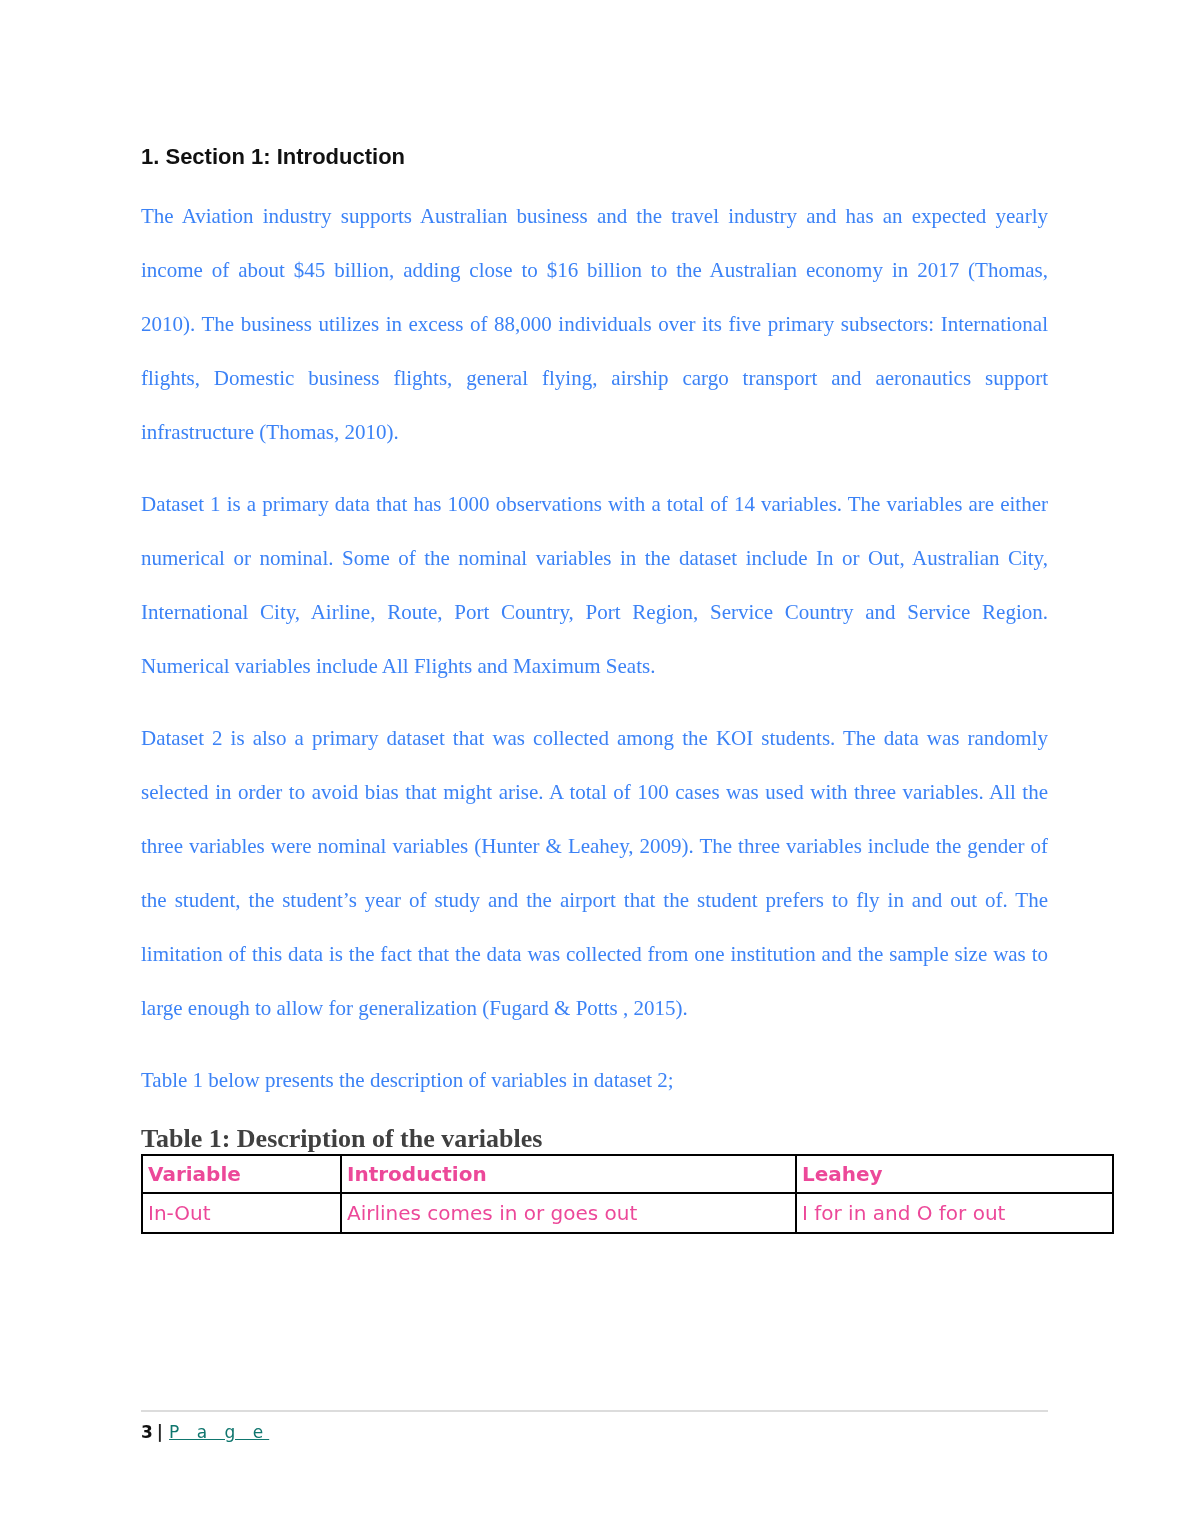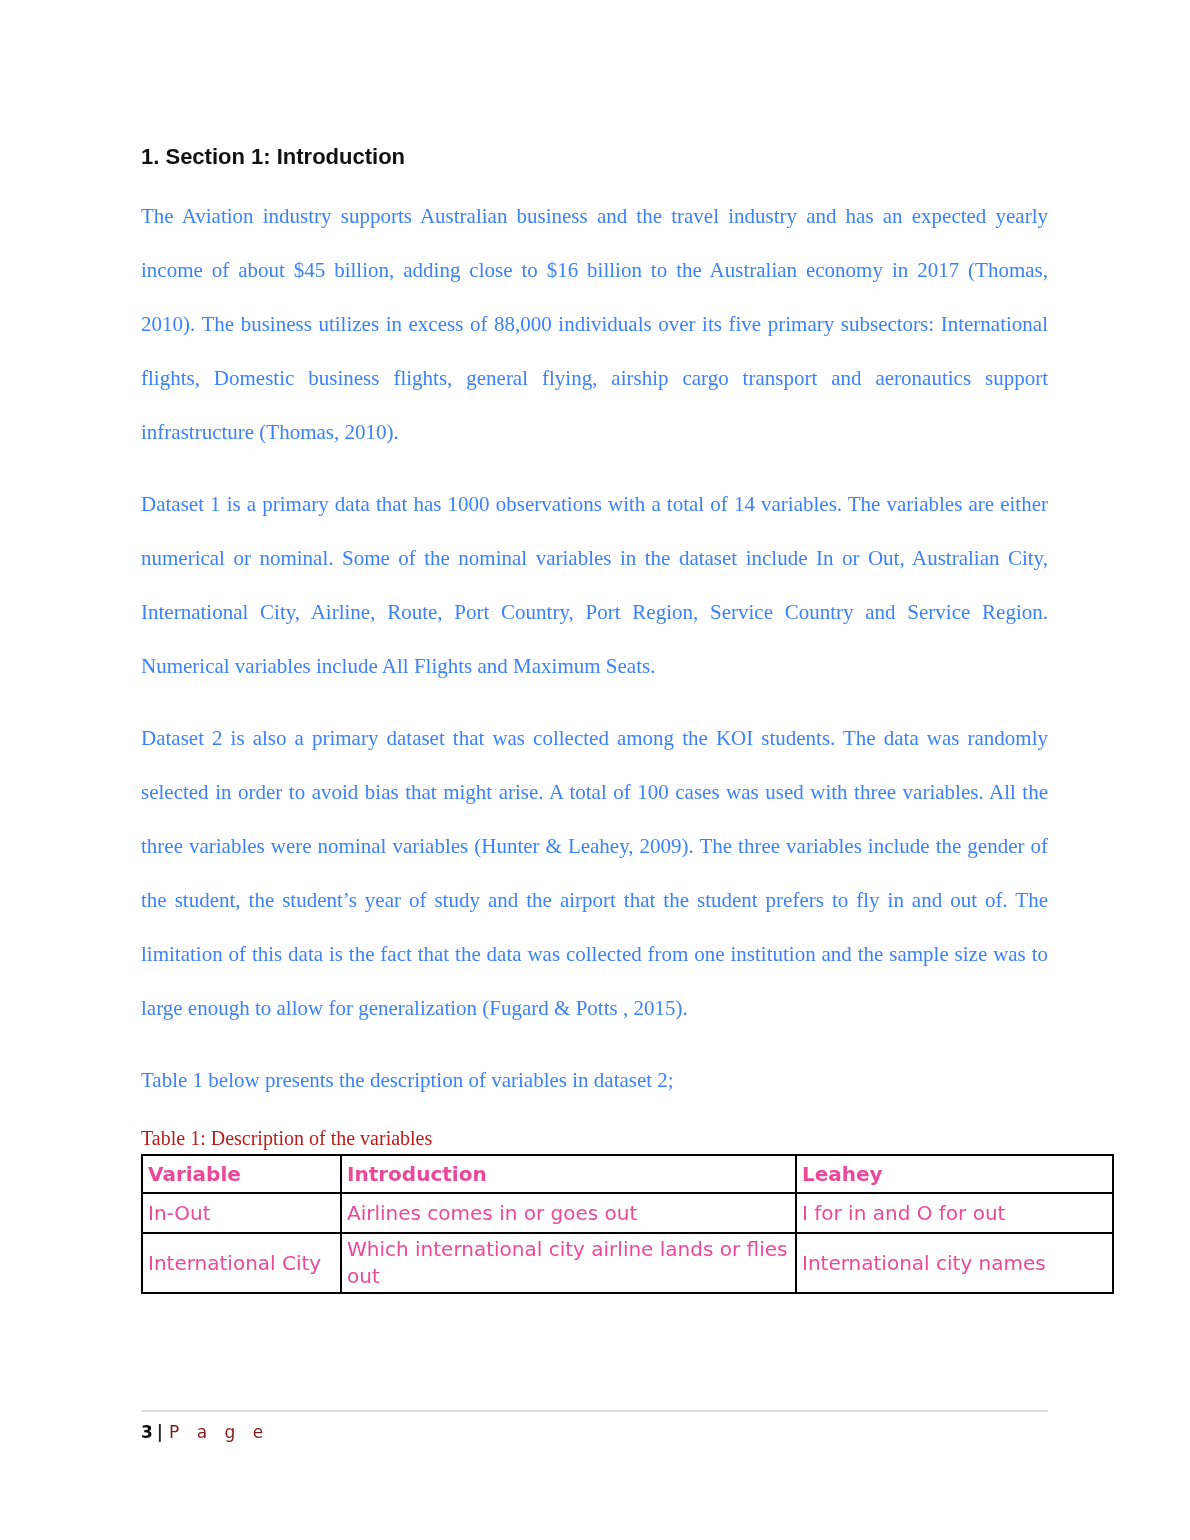--- a/index.html
+++ b/index.html
@@ -32,24 +32,24 @@
   .doc-para {
     font-family: "Liberation Serif", serif;
     font-size: 21px;
     line-height: 54px;
     text-align: justify;
     color: #3b82f6;
     margin: 0 0 18px 0;
   }
   .table-caption {
     font-family: "Liberation Serif", serif;
-    font-size: 20px;
+    font-size: 26px;
     line-height: 27px;
-    font-weight: normal;
-    color: #b91c1c;
+    font-weight: bold;
+    color: #404040;
     margin: 6px 0 2px 0;
   }
   table.doc-table {
     border-collapse: collapse;
     width: 971px;
     table-layout: fixed;
     font-family: "DejaVu Sans", sans-serif;
     font-size: 20px;
     color: #ec4899;
   }
@@ -92,22 +92,23 @@
   .footer .page-num {
     font-weight: bold;
     color: #111111;
   }
   .footer .sep {
     font-weight: bold;
     color: #222222;
     margin: 0 6px 0 4px;
   }
   .footer .page-word {
-    color: #7f1d1d;
+    color: #0f766e;
     letter-spacing: 6px;
+    text-decoration: underline;
   }
 </style>
 </head>
 <body>
 
 <div class="page">
   <div class="content">
 
     <div class="doc-heading">1. Section 1: Introduction</div>
 
@@ -130,25 +131,20 @@
           <th>Introduction</th>
           <th>Leahey</th>
         </tr>
       </thead>
       <tbody>
         <tr>
           <td class="single">In-Out</td>
           <td class="single">Airlines comes in or goes out</td>
           <td class="single">I for in and O for out</td>
         </tr>
-        <tr>
-          <td>International City</td>
-          <td>Which international city airline lands or flies out</td>
-          <td>International city names</td>
-        </tr>
       </tbody>
     </table>
 
   </div>
 
   <div class="footer-rule"></div>
 
   <div class="footer">
     <span class="page-num">3</span><span class="sep">|</span><span class="page-word">P a g e</span>
   </div>

